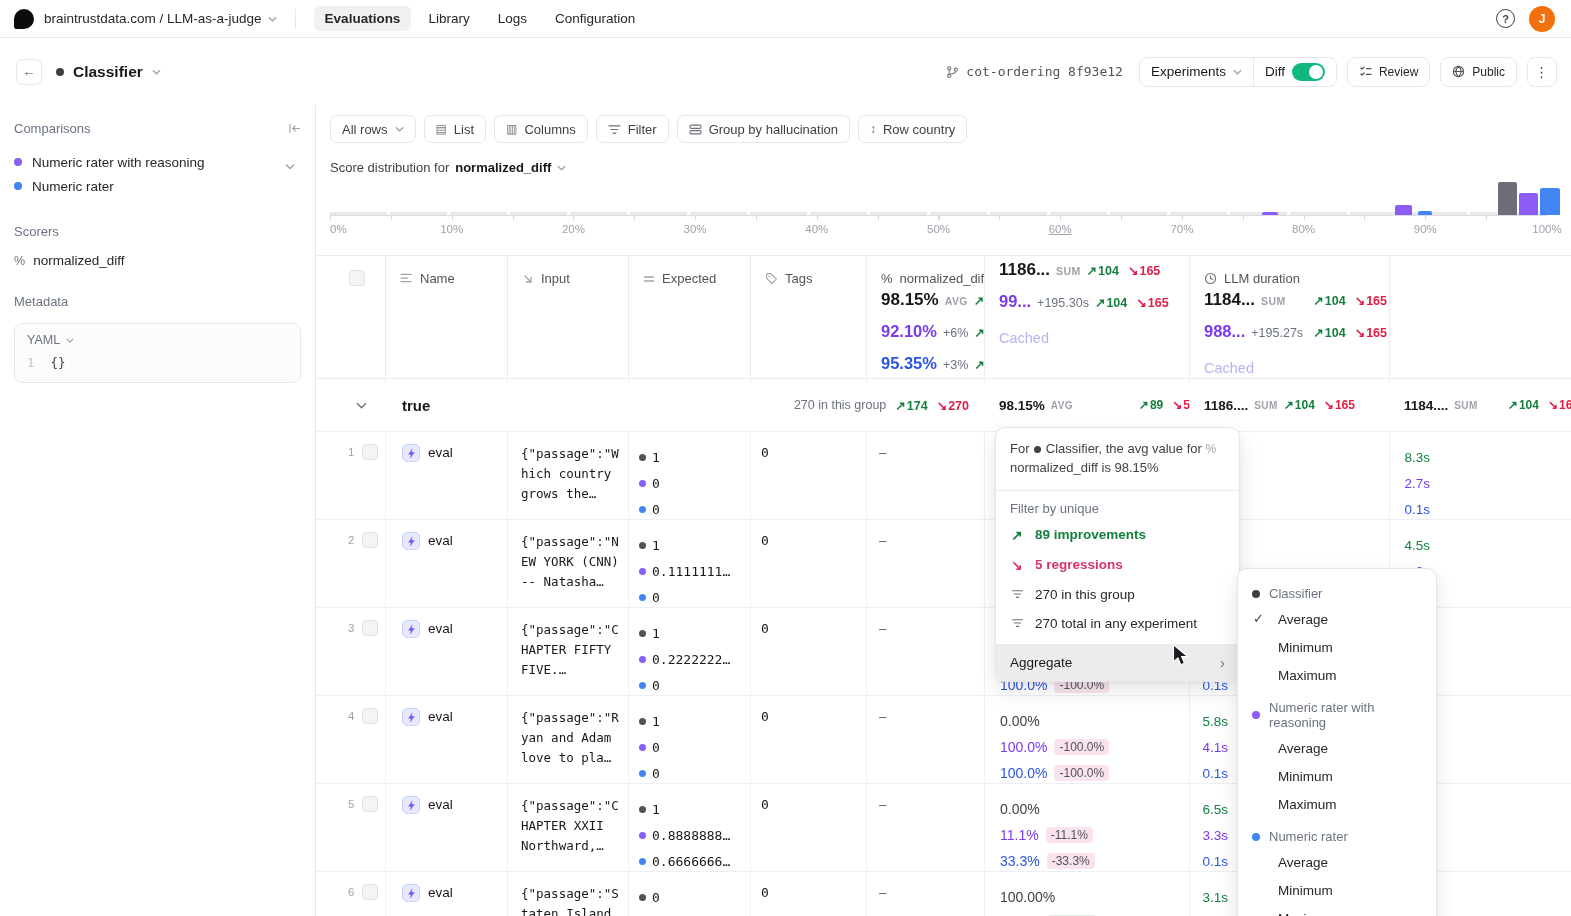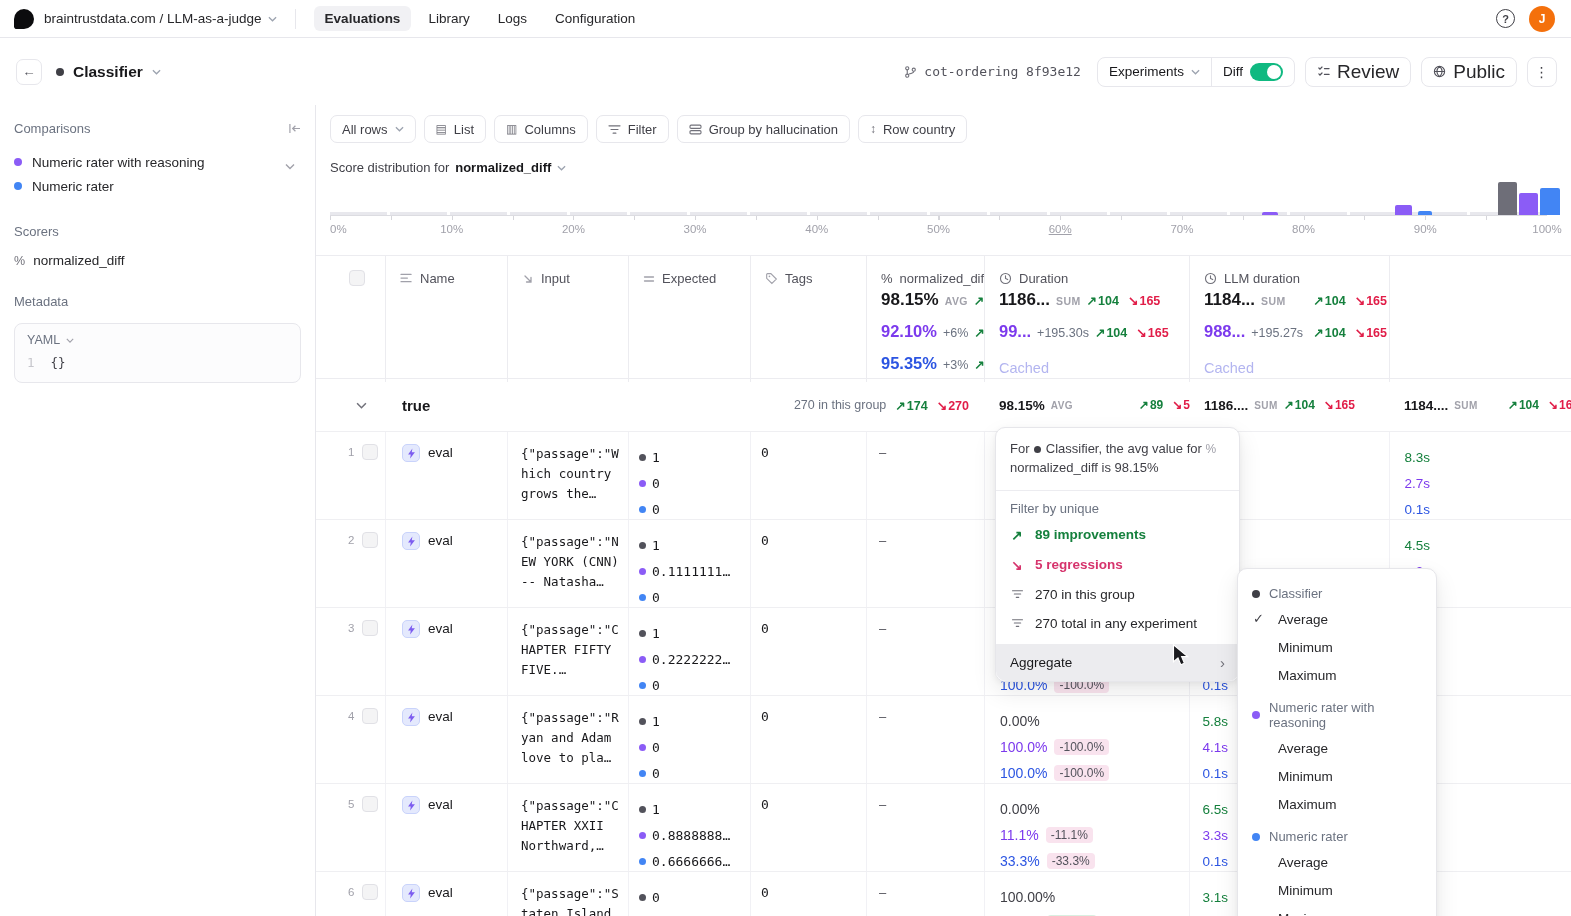--- a/index.html
+++ b/index.html
@@ -33,21 +33,21 @@
   
   .phead{height:67px;display:flex;align-items:center;justify-content:space-between;padding:0 14px 0 16px;box-sizing:border-box;}
   .ph-left{display:flex;align-items:center;gap:14px;}
   .back-btn{width:26px;height:26px;border:1px solid var(--border);border-radius:7px;display:flex;align-items:center;justify-content:center;color:#52525b;cursor:pointer;background:#fff;}
   .title-wrap{display:flex;align-items:center;gap:9px;cursor:pointer;}
   .series-dot{width:8px;height:8px;border-radius:50%;display:inline-block;flex:none;}
   .dot-dark{background:#3f3f46;} .dot-purple{background:var(--purple-dot);} .dot-blue{background:var(--blue-dot);}
   .page-title{font-size:15.5px;font-weight:700;}
   .ph-right{display:flex;align-items:center;gap:10px;}
   .branch{display:flex;align-items:center;gap:7px;color:#52525b;font-size:13px;margin-right:6px;}
-  .btn{display:flex;align-items:center;gap:7px;border:1px solid var(--border);background:#fff;border-radius:8px;height:30px;padding:0 11px;font-size:19px;color:#27272a;cursor:pointer;box-sizing:border-box;}
+  .btn{display:flex;align-items:center;gap:7px;border:1px solid var(--border);background:#fff;border-radius:8px;height:30px;padding:0 11px;font-size:12px;color:#27272a;cursor:pointer;box-sizing:border-box;}
   .btn-group{display:flex;align-items:stretch;border:1px solid var(--border);border-radius:8px;height:30px;box-sizing:border-box;}
   .btn-group .seg{display:flex;align-items:center;gap:7px;padding:0 11px;cursor:pointer;}
   .btn-group .seg + .seg{border-left:1px solid var(--border);}
   .toggle{width:33px;height:18px;border-radius:9px;background:#10b981;position:relative;flex:none;}
   .toggle::after{content:"";position:absolute;right:2px;top:2px;width:14px;height:14px;border-radius:50%;background:#fff;}
   .kebab{width:30px;justify-content:center;padding:0;font-size:14px;color:#3f3f46;letter-spacing:1px;}
   
   .content{display:flex;height:811px;}
   .sidebar{width:316px;flex:none;border-right:1px solid var(--border);box-sizing:border-box;padding:16px 14px 0 14px;position:relative;}
   .main{flex:1;min-width:0;position:relative;}
@@ -420,27 +420,20 @@
             <span class="stv">95.35%</span>
             <span class="stm">+3%</span>
             <span class="stud">
                 <span class="up"><span class="ar-up"></span><span>45</span></span>
                 <span class="down"><span class="ar-dn"></span><span>5</span></span>
               </span>
           </div>
         </div>
 
         <div class="cell h-dur">
-          <div class="hlabel">
-            <svg width="13" height="13" viewBox="0 0 14 14">
-                <circle cx="7" cy="7" r="5.4" fill="none" stroke="#71717a" stroke-width="1.2"></circle>
-                <path d="M7 4.2V7l2.4 1.2" fill="none" stroke="#71717a" stroke-width="1.2" stroke-linecap="round"></path>
-              </svg>
-            <span>Duration</span>
-            </div>
           <div class="stat st0">
             <span class="stv">1186...</span>
             <span class="stm cap">SUM</span>
             <span class="stud">
                 <span class="up"><span class="ar-up"></span><span>104</span></span>
                 <span class="down"><span class="ar-dn"></span><span>165</span></span>
               </span>
           </div>
           <div class="stat st1">
             <span class="stv">99...</span>

